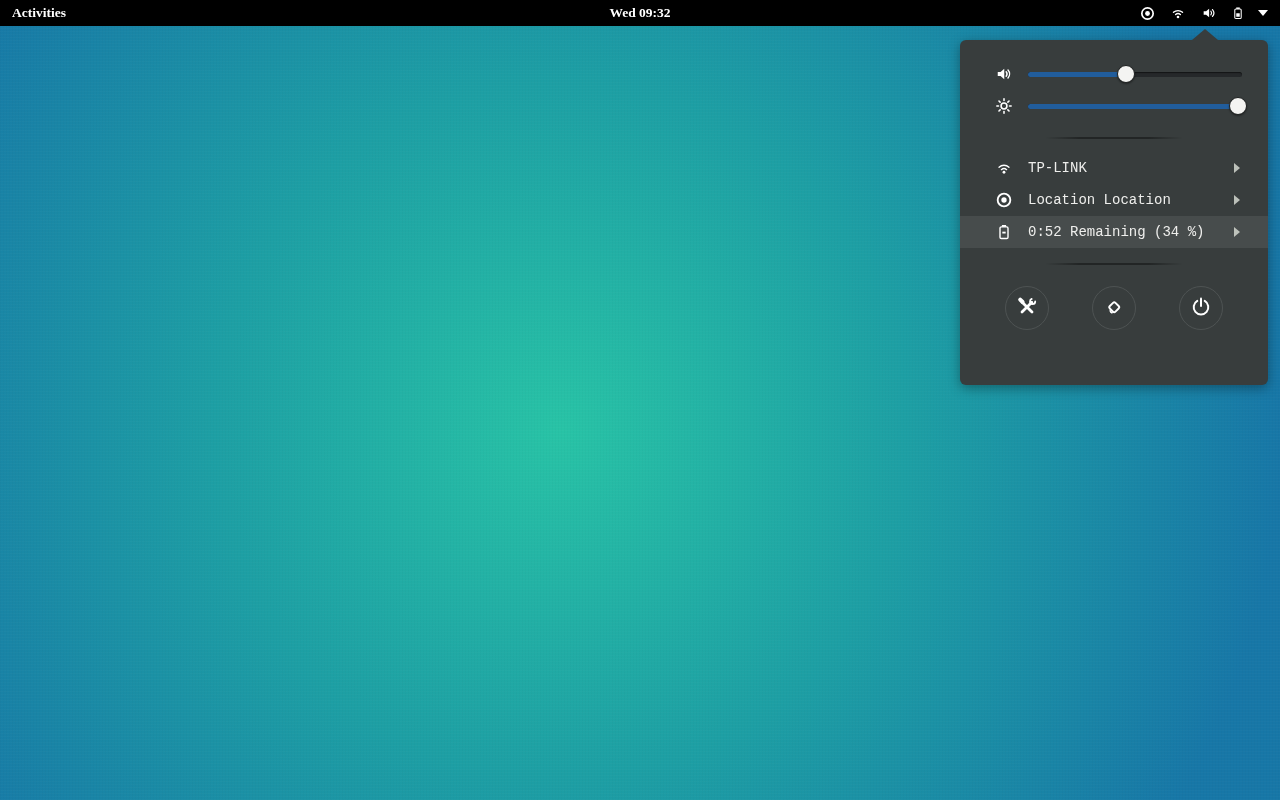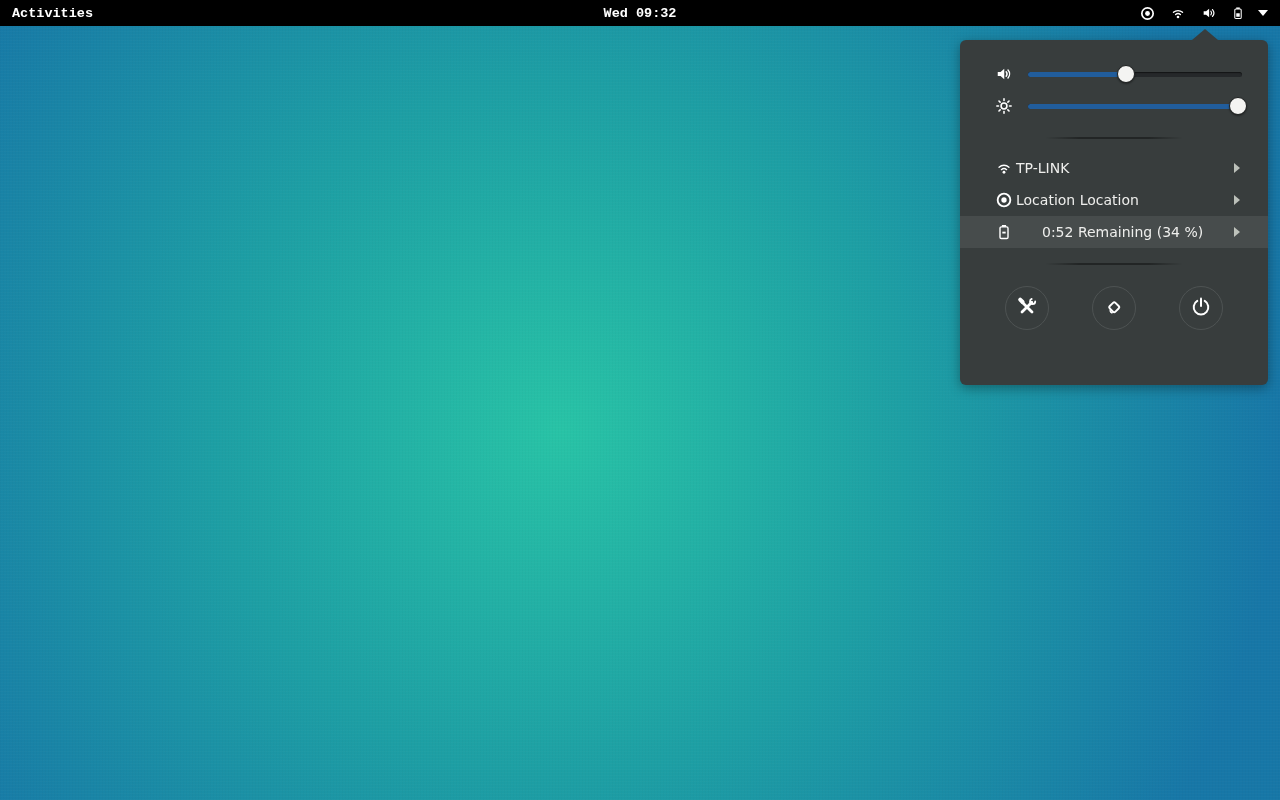--- a/index.html
+++ b/index.html
@@ -20,21 +20,21 @@
   }
 
   
   .top-bar {
     position: absolute; top: 0; left: 0; right: 0; height: 26px;
     background: var(--top-bar-bg); color: var(--text);
     display: flex; align-items: center; z-index: 20;
   }
   .tb-btn {
     background: none; border: none; color: #fff; height: 26px;
-    font-family: Liberation Mono, monospace; font-size: 13.5px; font-weight: bold;
+    font-family: Liberation Serif, serif; font-size: 13.5px; font-weight: bold;
     display: flex; align-items: center; cursor: default;
   }
   .activities { padding: 0 12px; }
   .clock { position: absolute; left: 50%; transform: translateX(-50%); }
   .status-area { position: absolute; right: 4px; top: 0; padding: 0 8px; gap: 13px; }
   .tb-icon { display: flex; align-items: center; }
 
   
   .system-menu {
     position: absolute; top: 40px; left: 960px; width: 308px; height: 345px;
@@ -70,22 +70,22 @@
   .separator {
     height: 2px; margin: 15px 85px 13px 85px; border-radius: 1px;
     background: linear-gradient(to right, transparent, rgba(0,0,0,0.4) 25%, rgba(0,0,0,0.4) 75%, transparent);
   }
   .separator.lower { margin: 15px 85px 0 85px; }
 
   .menu-item {
     height: 32px; display: flex; align-items: center; padding: 0 28px 0 32px;
     font-size: 14px; cursor: default;
   }
-  .menu-item.highlighted { background: var(--menu-highlight); gap: 26px; }
-  .menu-label { flex: 1; white-space: nowrap; color: var(--text); }
+  .menu-item.highlighted { background: var(--menu-highlight); }
+  .menu-label { margin-left: 12px; flex: 1; white-space: nowrap; color: var(--text); font-family: Liberation Mono, monospace; }
   .submenu-arrow { display: flex; align-items: center; opacity: 0.85; }
 
   .button-row { display: flex; justify-content: center; gap: 43px; margin-top: 21px; }
   .round-btn {
     width: 44px; height: 44px; border-radius: 50%;
     background: transparent; border: 1px solid #4e5353;
     display: flex; align-items: center; justify-content: center; cursor: default;
   }
 </style>
 </head>

